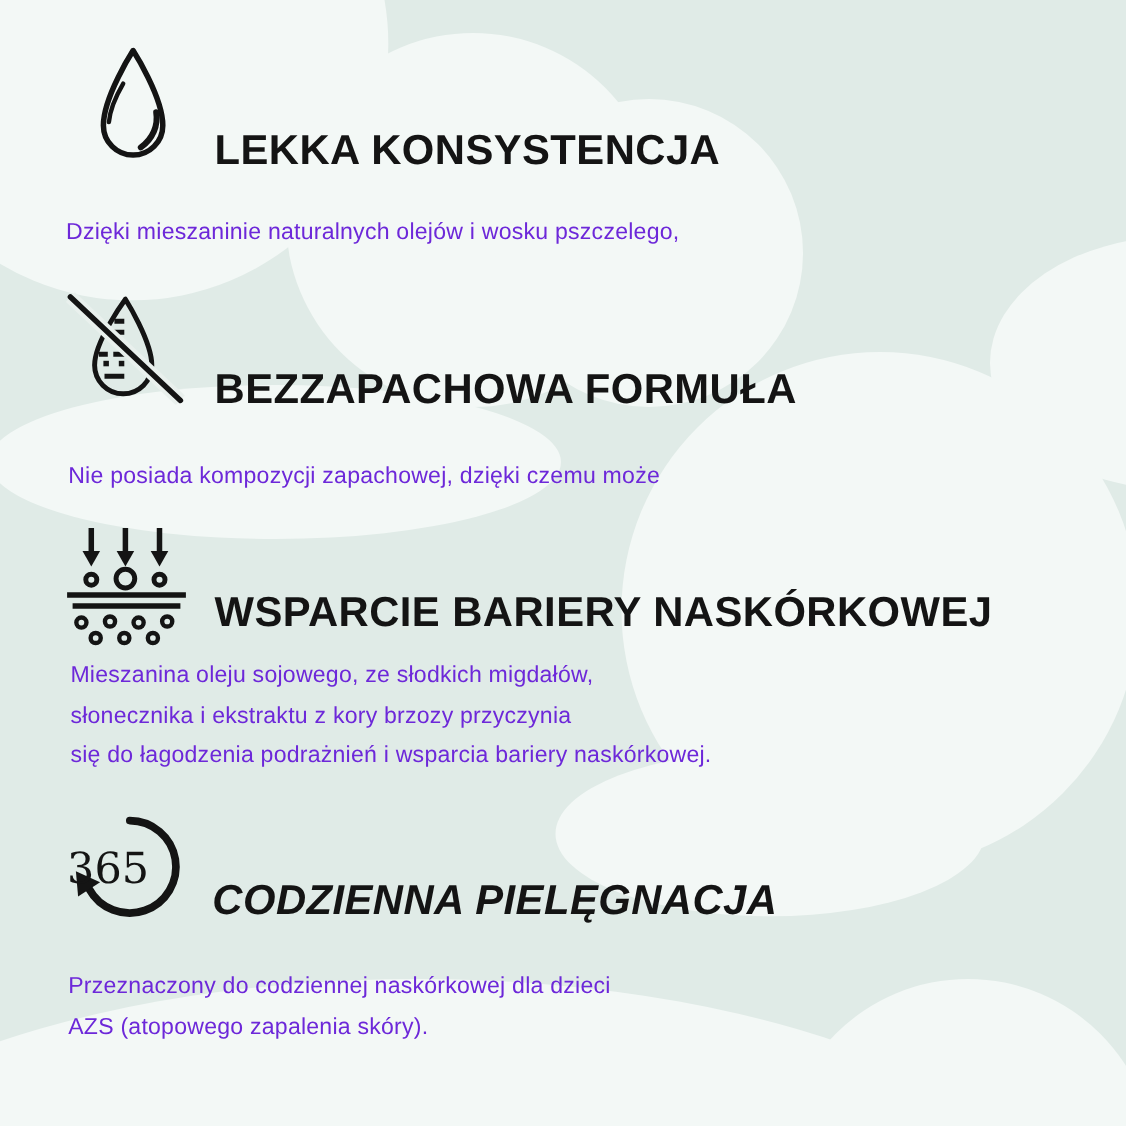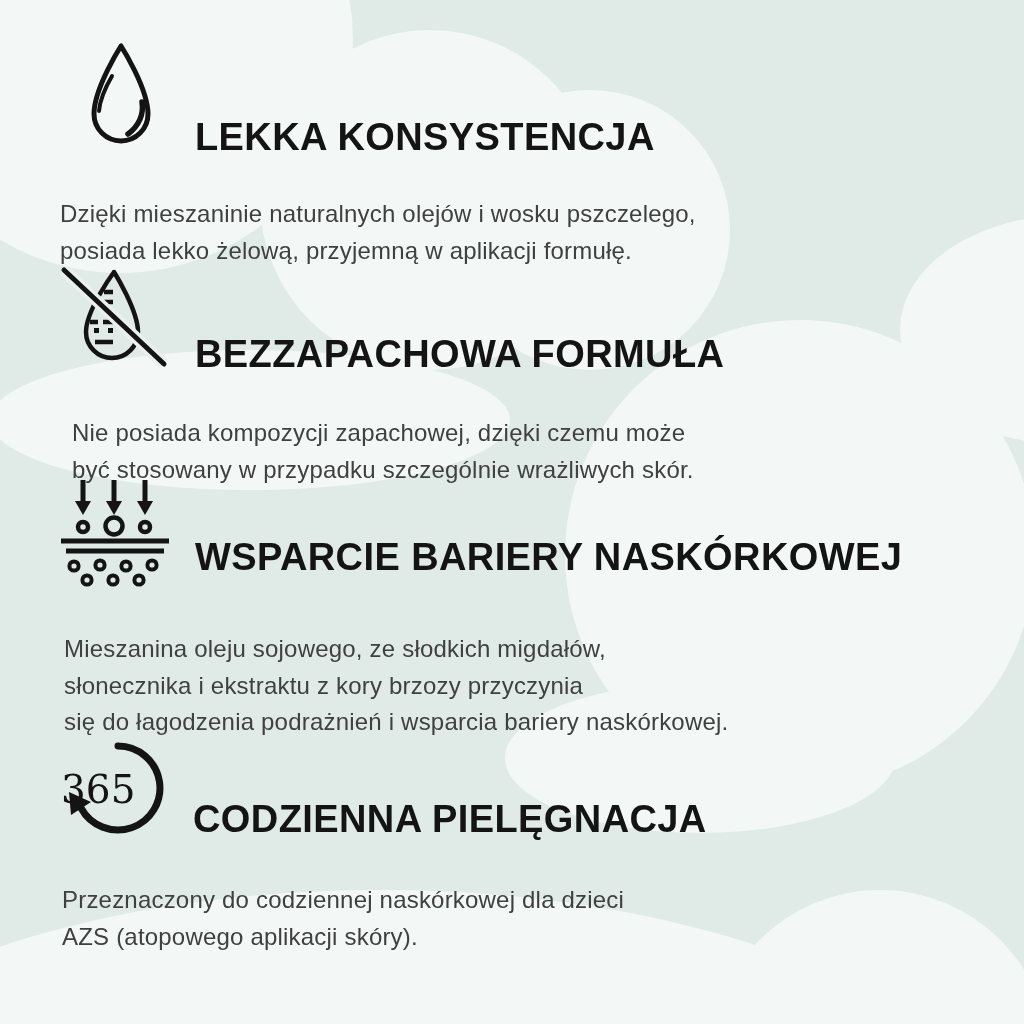--- a/index.html
+++ b/index.html
@@ -13,22 +13,22 @@
   .feature{position:absolute;left:0;top:0;width:1024px;}
   .icon-box{position:absolute;}
   .icon-box svg{display:block;}
   .heading{
     position:absolute;
     font-size:38px;font-weight:700;letter-spacing:.4px;
     white-space:nowrap;color:#141414;
   }
   .body{
     position:absolute;
-    font-size:24px;line-height:36.5px;letter-spacing:.2px;
-    color:#404040;white-space:nowrap;
+    font-size:21px;line-height:36.5px;letter-spacing:.2px;
+    color:#6d28d9;white-space:nowrap;
   }
   .body .line{display:block;}
   .num365{font-family:"DejaVu Serif", serif;}
 </style>
 </head>
 <body>
 
 <div class="canvas">
 
   <div class="cloud" style="left:-113px;top:-193px;width:466px;height:466px;"></div>
@@ -45,21 +45,20 @@
     <div class="icon-box" style="left:84px;top:42px;">
       <svg width="74" height="110" viewBox="0 0 74 110" aria-hidden="true">
         <path d="M37 4 C37 4 10 46 10 72 a27 27 0 0 0 54 0 C64 46 37 4 37 4 Z" fill="none" stroke="#141414" stroke-width="5" stroke-linejoin="round"></path>
         <path d="M28 34 C21 46 16 58 15 69" fill="none" stroke="#141414" stroke-width="4" stroke-linecap="round"></path>
         <path d="M58 60 C60 72 55 84 44 92" fill="none" stroke="#141414" stroke-width="5.5" stroke-linecap="round"></path>
       </svg>
     </div>
     <h2 class="heading" style="left:195px;top:84px;">LEKKA KONSYSTENCJA</h2>
     <p class="body" style="left:60px;top:172px;">
       <span class="line">Dzięki mieszaninie naturalnych olejów i wosku pszczelego,</span>
-      <span class="line">posiada lekko żelową, przyjemną w aplikacji formułę.</span>
     </p>
   </section>
 
   <section class="feature">
     <div class="icon-box" style="left:60px;top:264px;">
       <svg width="108" height="104" viewBox="0 0 108 104" aria-hidden="true">
         <path d="M54 8 C54 8 26 46 26 68 a26 26 0 0 0 52 0 C78 46 54 8 54 8 Z" fill="none" stroke="#141414" stroke-width="4.5" stroke-linejoin="round"></path>
         <g stroke="#141414" stroke-width="4.5">
           <path d="M44 28 h9"></path>
             <path d="M40 38 h13"></path>
@@ -67,23 +66,22 @@
             <path d="M43 58 h15"></path>
           <path d="M35 78 h18"></path>
         </g>
         <rect x="34" y="64" width="5" height="5" fill="#141414"></rect>
         <rect x="48" y="64" width="5" height="5" fill="#141414"></rect>
         <line x1="4" y1="6" x2="104" y2="100" stroke="#e9f0ed" stroke-width="12"></line>
         <line x1="4" y1="6" x2="104" y2="100" stroke="#141414" stroke-width="5" stroke-linecap="round"></line>
       </svg>
     </div>
     <h2 class="heading" style="left:195px;top:301px;text-align:right;">BEZZAPACHOWA FORMUŁA</h2>
-    <p class="body" style="left:72px;top:390px;margin-top:25px;">
+    <p class="body" style="left:62px;top:390px;margin-top:25px;">
       <span class="line">Nie posiada kompozycji zapachowej, dzięki czemu może</span>
-      <span class="line">być stosowany w przypadku szczególnie wrażliwych skór.</span>
     </p>
   </section>
 
   <section class="feature">
     <div class="icon-box" style="left:58px;top:476px;">
       <svg width="114" height="118" viewBox="0 0 114 118" aria-hidden="true">
         <g stroke="#141414" stroke-width="5">
           <line x1="25" y1="4" x2="25" y2="26"></line>
           <line x1="56" y1="4" x2="56" y2="26"></line>
           <line x1="87" y1="4" x2="87" y2="26"></line>
@@ -103,35 +101,35 @@
             <circle cx="42" cy="89" r="4.6"></circle>
           <circle cx="68" cy="90" r="4.6"></circle>
             <circle cx="94" cy="89" r="4.6"></circle>
           <circle cx="29" cy="104" r="4.6"></circle>
             <circle cx="55" cy="104" r="4.6"></circle>
           <circle cx="81" cy="104" r="4.6"></circle>
         </g>
       </svg>
     </div>
     <h2 class="heading" style="left:195px;top:519px;margin-top:17px;">WSPARCIE BARIERY NASKÓRKOWEJ</h2>
-    <p class="body" style="left:64px;top:607px;">
+    <p class="body" style="left:64px;top:575px;">
       <span class="line">Mieszanina oleju sojowego, ze słodkich migdałów,</span>
       <span class="line">słonecznika i ekstraktu z kory brzozy przyczynia</span>
       <span class="line">się do łagodzenia podrażnień i wsparcia bariery naskórkowej.</span>
     </p>
   </section>
 
   <section class="feature">
     <div class="icon-box" style="left:60px;top:736px;">
       <svg width="110" height="104" viewBox="0 0 110 104" aria-hidden="true">
         <path d="M58 10 A42 42 0 1 1 21 72" fill="none" stroke="#141414" stroke-width="7" stroke-linecap="round"></path>
         <polygon points="9,56 31,66 11,79" fill="#141414"></polygon>
         <text class="num365" x="1" y="67" font-size="39" fill="#141414">365</text>
       </svg>
     </div>
-    <h2 class="heading" style="left:193px;top:766px;">CODZIENNA PIELĘGNACJA</h2>
+    <h2 class="heading" style="left:193px;top:766px;font-style:italic;">CODZIENNA PIELĘGNACJA</h2>
     <p class="body" style="left:62px;top:858px;">
       <span class="line">Przeznaczony do codziennej naskórkowej dla dzieci</span>
-      <span class="line">AZS (atopowego aplikacji skóry).</span>
+      <span class="line">AZS (atopowego zapalenia skóry).</span>
     </p>
   </section>
 
 </div>
 
 </body></html>

